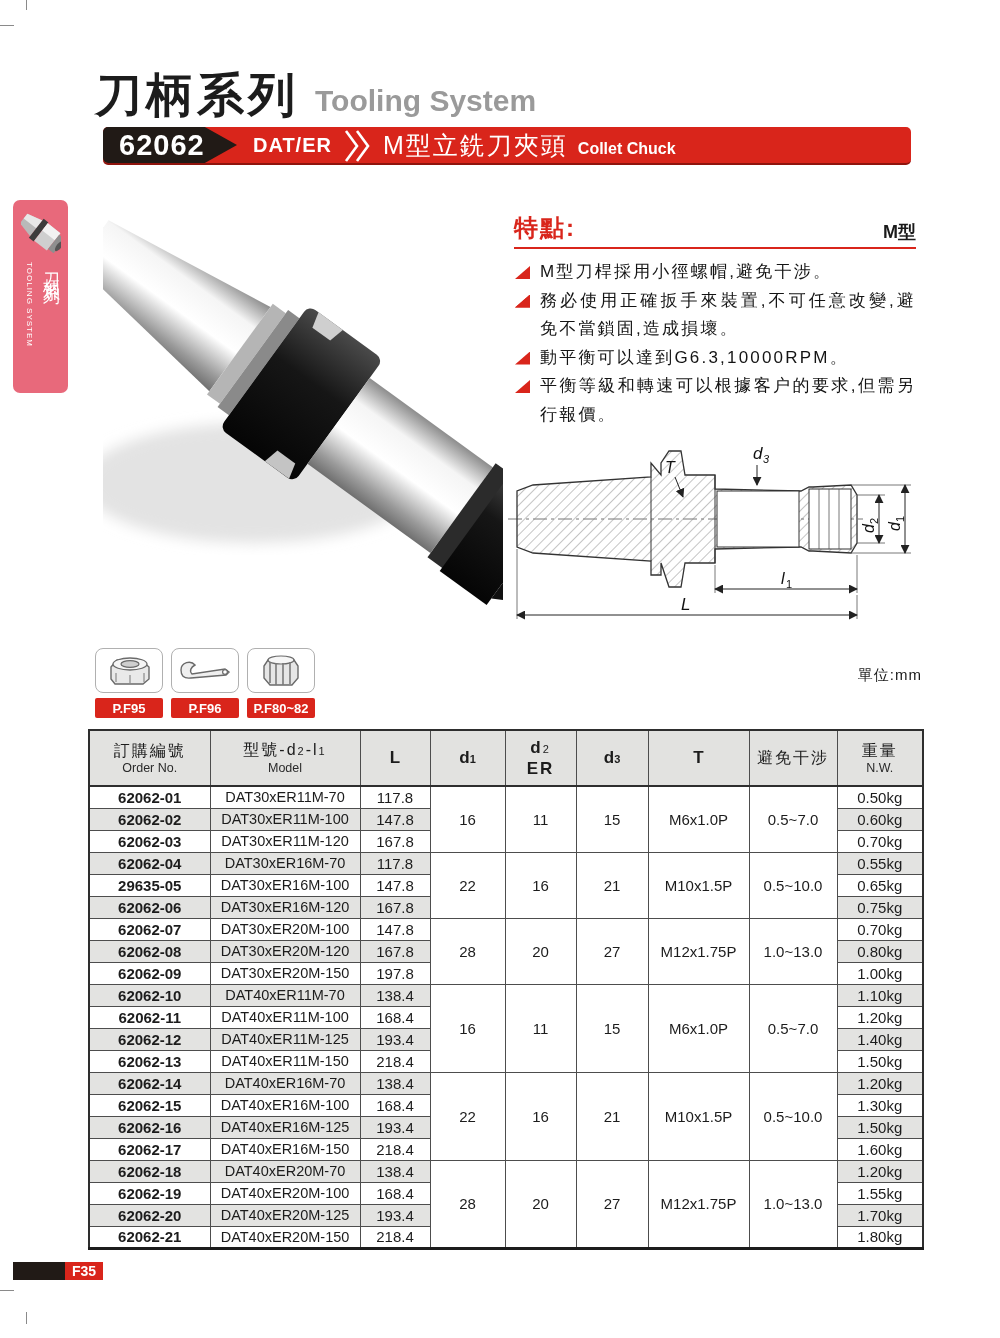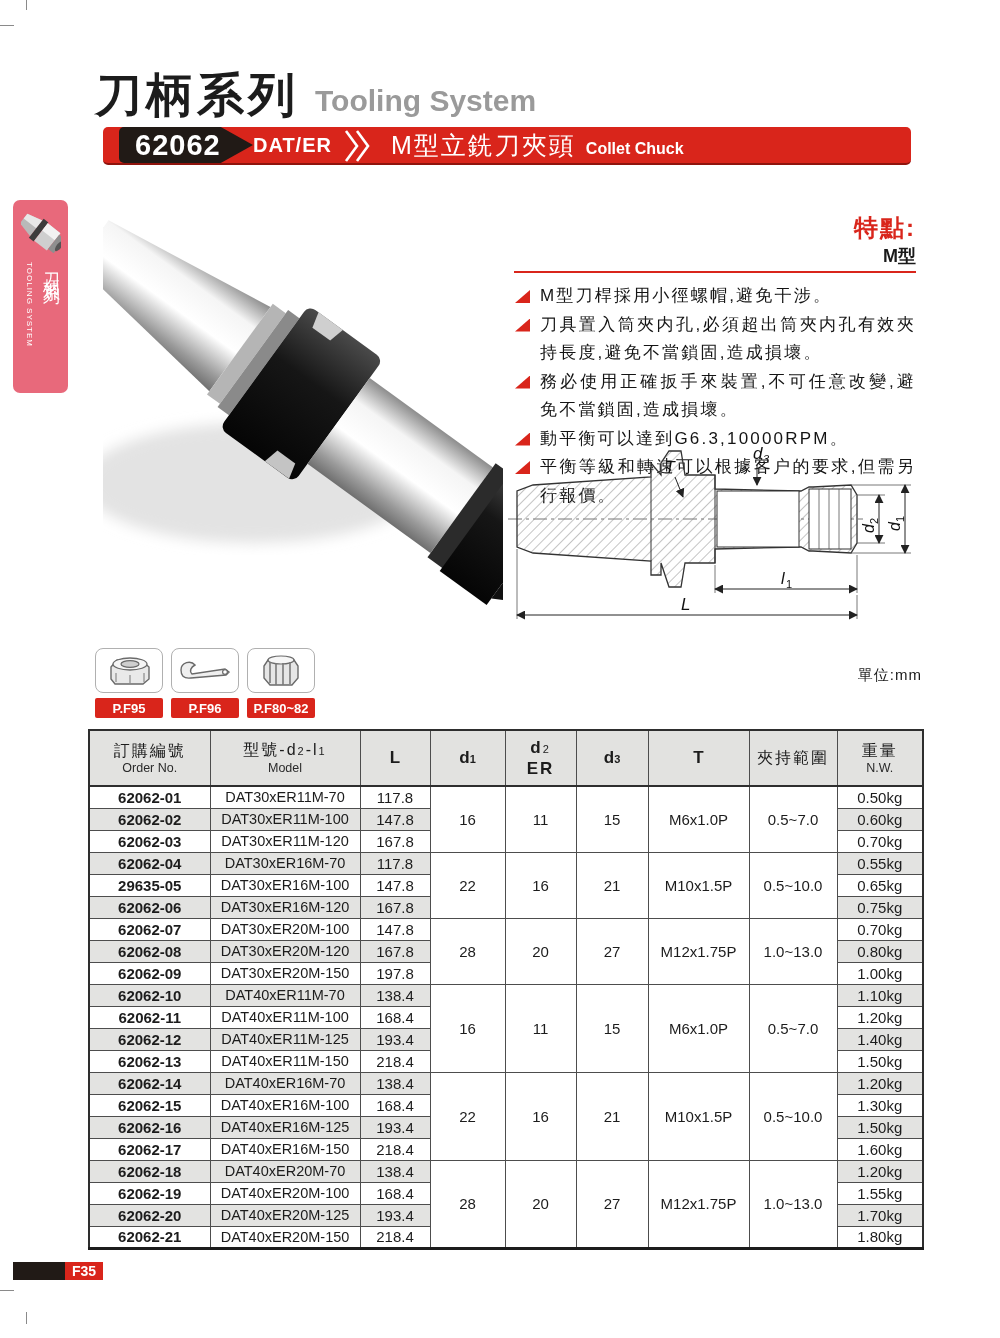--- a/index.html
+++ b/index.html
@@ -13,41 +13,41 @@
   .title-row { position:absolute; left:95px; top:64px; display:flex; align-items:baseline; gap:16px; }
   .title-zh { font-size:47px; font-weight:bold; color:#1c1c1c; letter-spacing:4px; }
   .title-en { font-size:30px; font-weight:bold; color:#9a9a9a; }
 
   
   .banner { position:absolute; left:103px; top:127px; width:808px; height:38px; background:#d9251b;
             border-radius:5px; border-bottom:2px solid #8f140d; }
   .banner-code { position:absolute; left:0; top:0; width:134px; height:100%; background:#211a16;
                  clip-path:polygon(0 0, 76% 0, 100% 50%, 76% 100%, 0 100%);
                  border-radius:5px 0 0 5px; color:#fff; font-size:29px; font-weight:bold;
-                 display:flex; align-items:center; padding-left:16px; letter-spacing:1px;margin-left:16px; }
+                 display:flex; align-items:center; padding-left:16px; letter-spacing:1px; }
   .banner-series { position:absolute; left:150px; top:0; height:100%; display:flex; align-items:center;
                    color:#fff; font-size:20px; font-weight:bold; letter-spacing:1px; }
   .banner-chevron { position:absolute; left:240px; top:3px; }
-  .banner-title { position:absolute; left:288px; top:0; height:100%; display:flex; align-items:center; gap:10px; }
+  .banner-title { position:absolute; left:280px; top:0; height:100%; display:flex; align-items:center; gap:10px; }
   .banner-title .zh { color:#fff; font-size:25px; letter-spacing:2px; }
   .banner-title .en { color:#fff; font-size:16px; font-weight:bold; padding-top:8px; }
 
   
   .sidebar { position:absolute; left:13px; top:200px; width:55px; height:193px; background:#e8697b;
              border-radius:7px; }
   .sidebar-photo { position:absolute; left:8px; top:7px; }
   .sidebar-zh { position:absolute; left:27px; top:60px; writing-mode:vertical-rl; color:#fff;
                 font-size:17px; letter-spacing:5px; }
   .sidebar-en { position:absolute; left:12px; top:62px; writing-mode:vertical-rl; color:#fff;
                 font-size:8px; letter-spacing:1px; }
 
   
   .features { position:absolute; left:514px; top:212px; width:402px; }
   .features-head { display:flex; justify-content:space-between; align-items:flex-end;
-                   border-bottom:2px solid #d9251b; padding-bottom:3px;flex-direction:column; }
+                   border-bottom:2px solid #d9251b; padding-bottom:3px; }
   .features-title { color:#d9251b; font-size:24px; font-weight:bold; letter-spacing:2px; }
   .features-type { color:#1a1a1a; font-size:18px; font-weight:bold; }
   .features-list { list-style:none; margin-top:9px; }
   .features-list li { position:relative; padding-left:26px; font-size:17px; line-height:28.5px;
                       color:#141414; letter-spacing:2.2px; text-align:justify; }
   .tri { position:absolute; left:1px; top:8px; width:15px; height:13px; background:#d9251b;
          clip-path:polygon(100% 0, 100% 100%, 0 100%); }
 
   
   .product-photo { position:absolute; left:103px; top:183px; }
@@ -177,21 +177,21 @@
     </svg>
   </div>
 
   <div class="features">
     <div class="features-head">
       <span class="features-title">特點:</span>
       <span class="features-type">M型</span>
     </div>
     <ul class="features-list">
       <li><span class="tri"></span><span>M型刀桿採用小徑螺帽,避免干涉。</span></li>
-      <li><span class="tri"></span><span>刀具置入筒夾内孔,必須超出筒夾内孔有效夾持長度,避免不當鎖固,造成損壞。</span></li>
+      <li><span class="tri"></span></li>
       <li><span class="tri"></span><span>務必使用正確扳手來裝置,不可任意改變,避免不當鎖固,造成損壞。</span></li>
       <li><span class="tri"></span><span>動平衡可以達到G6.3,10000RPM。</span></li>
       <li><span class="tri"></span><span>平衡等級和轉速可以根據客户的要求,但需另行報價。</span></li>
     </ul>
   </div>
 
   <div class="tech-diagram">
     <svg width="425" height="195" viewBox="0 0 425 195">
       <defs>
         <pattern id="hatch" width="7" height="7" patternTransform="rotate(45)" patternUnits="userSpaceOnUse">
@@ -317,21 +317,21 @@
         </th>
         <th><span class="h-sym">L</span></th>
         <th><span class="h-sym">d</span><span class="sub">1</span></th>
         <th>
           <span class="h-zh"><span class="h-sym">d</span><span class="sub">2</span></span>
           <span class="h-zh h-sym">ER</span>
         </th>
         <th><span class="h-sym">d</span><span class="sub">3</span></th>
         <th><span class="h-sym">T</span></th>
         <th>
-            <span class="h-zh">夾持範圍</span>
+            <span class="h-zh">避免干涉</span>
           </th>
         <th>
           <span class="h-zh">重量</span>
           <span class="h-en">N.W.</span>
         </th>
       </tr>
     </thead>
     <tbody>
         <tr>
           <td class="c-order">62062-01</td>

